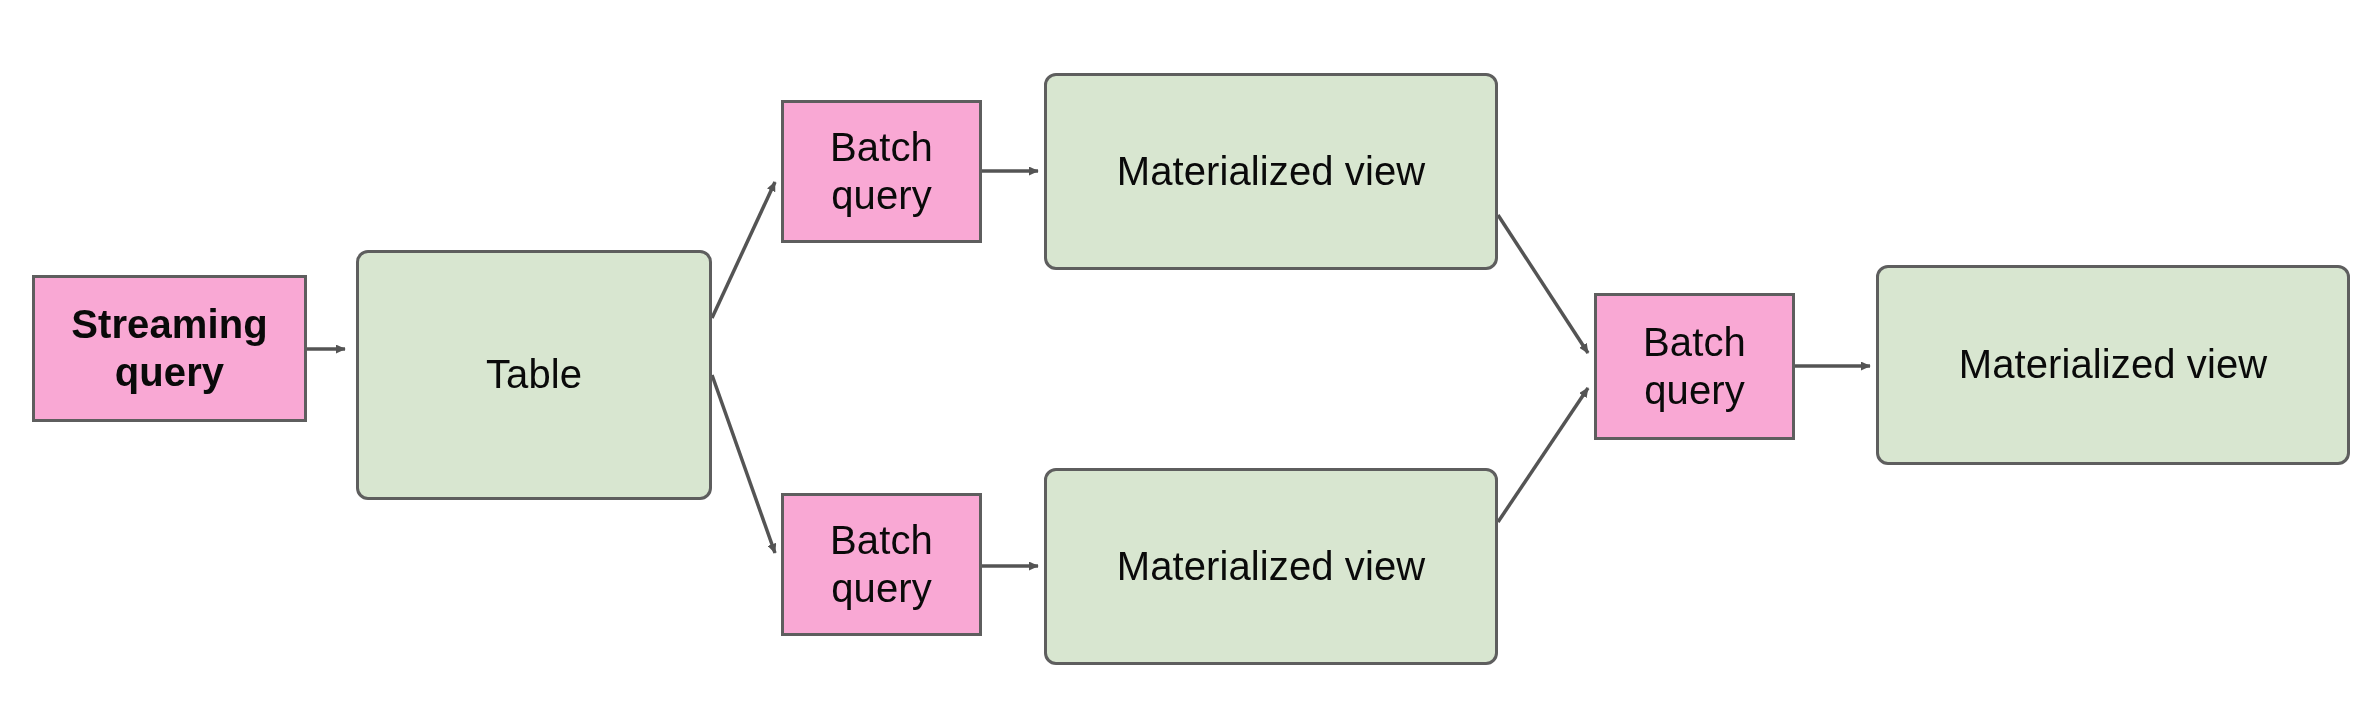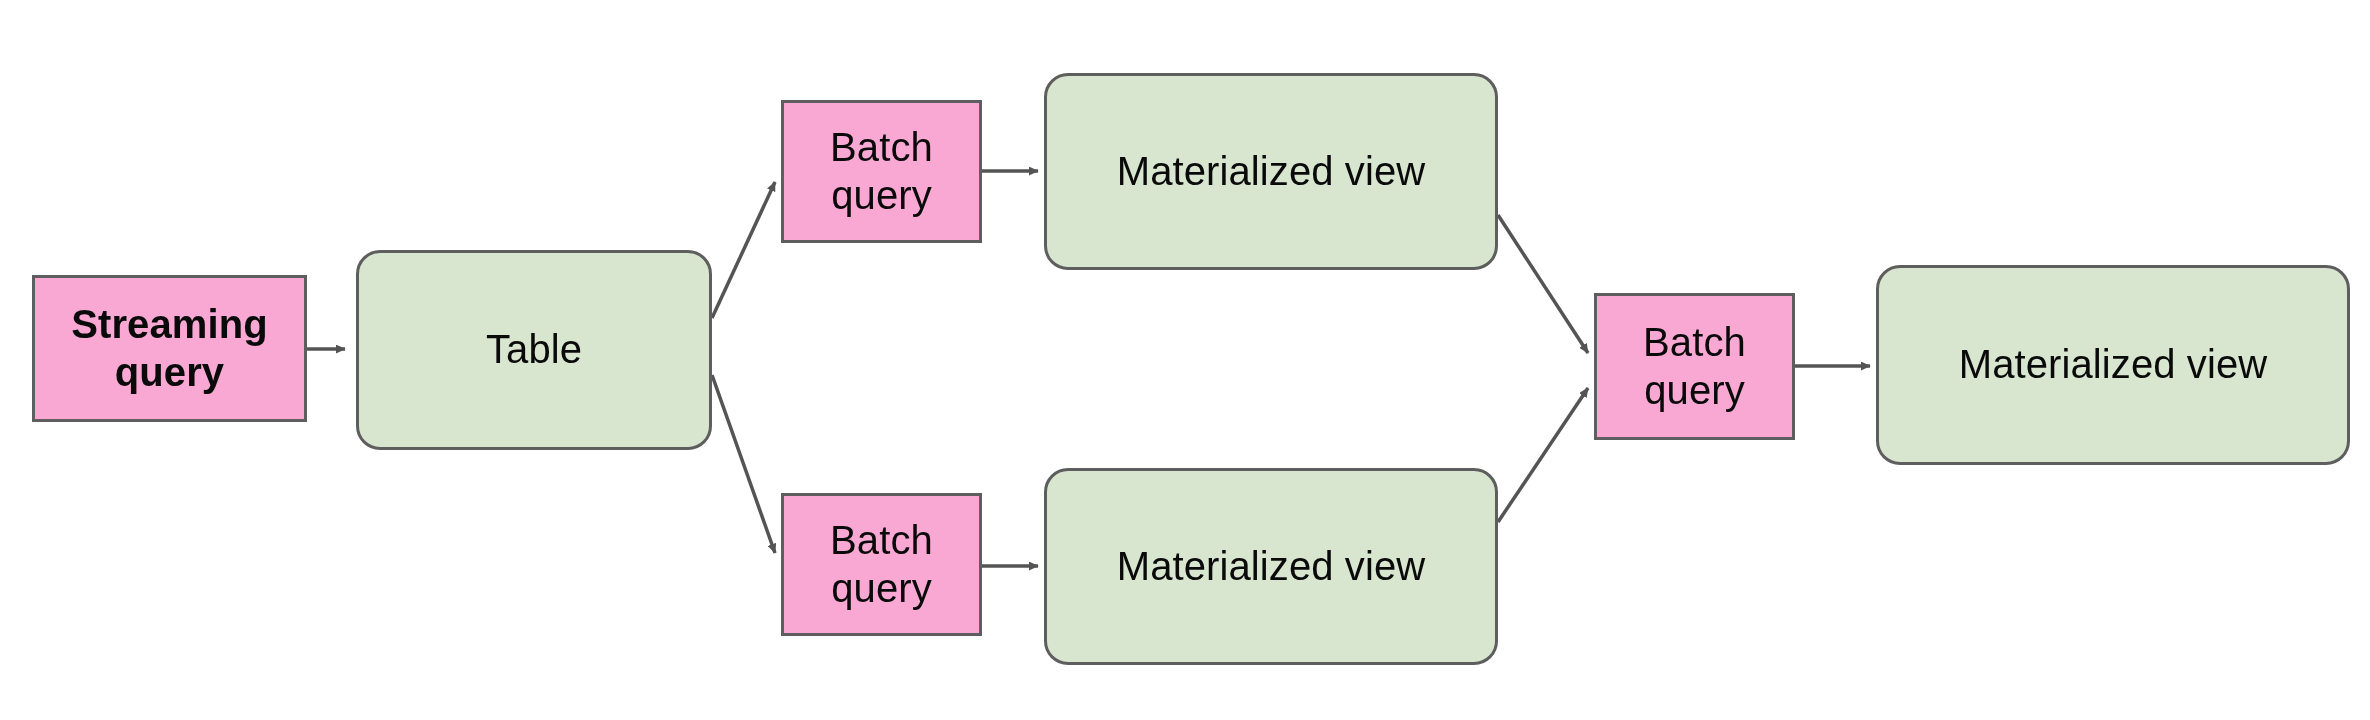--- a/index.html
+++ b/index.html
@@ -38,21 +38,21 @@
     letter-spacing: 0.1px;
     border: 3px solid #5e5e5e;
     z-index: 2;
   }
   .node-query {
     background: #f9a8d4;
     border-radius: 0;
   }
   .node-data {
     background: #d8e6d0;
-    border-radius: 24px;
+    border-radius: 12px;
   }
   .node-label {
     white-space: pre-line;
     display: block;
   }
 </style>
 </head>
 <body>
 
 <div id="canvas">
@@ -95,21 +95,21 @@
     <g>
       <line x1="1795" y1="366" x2="1870" y2="366" stroke="#545454" stroke-width="3.5" marker-end="url(#arrowhead)"></line>
     </g>
   </svg>
 
   <div class="node node-query" style="left:32px; top:275px; width:275px; height:147px;font-weight:bold;">
     <span class="node-label">Streaming
 query</span>
   </div>
 
-  <div class="node node-data" style="left:356px; top:250px; width:356px; height:200px;">
+  <div class="node node-data" style="left:356px; top:250px; width:356px; height:250px;">
     <span class="node-label">Table</span>
   </div>
 
   <div class="node node-query" style="left:781px; top:100px; width:201px; height:143px;">
     <span class="node-label">Batch
 query</span>
   </div>
 
   <div class="node node-data" style="left:1044px; top:73px; width:454px; height:197px;">
     <span class="node-label">Materialized view</span>

